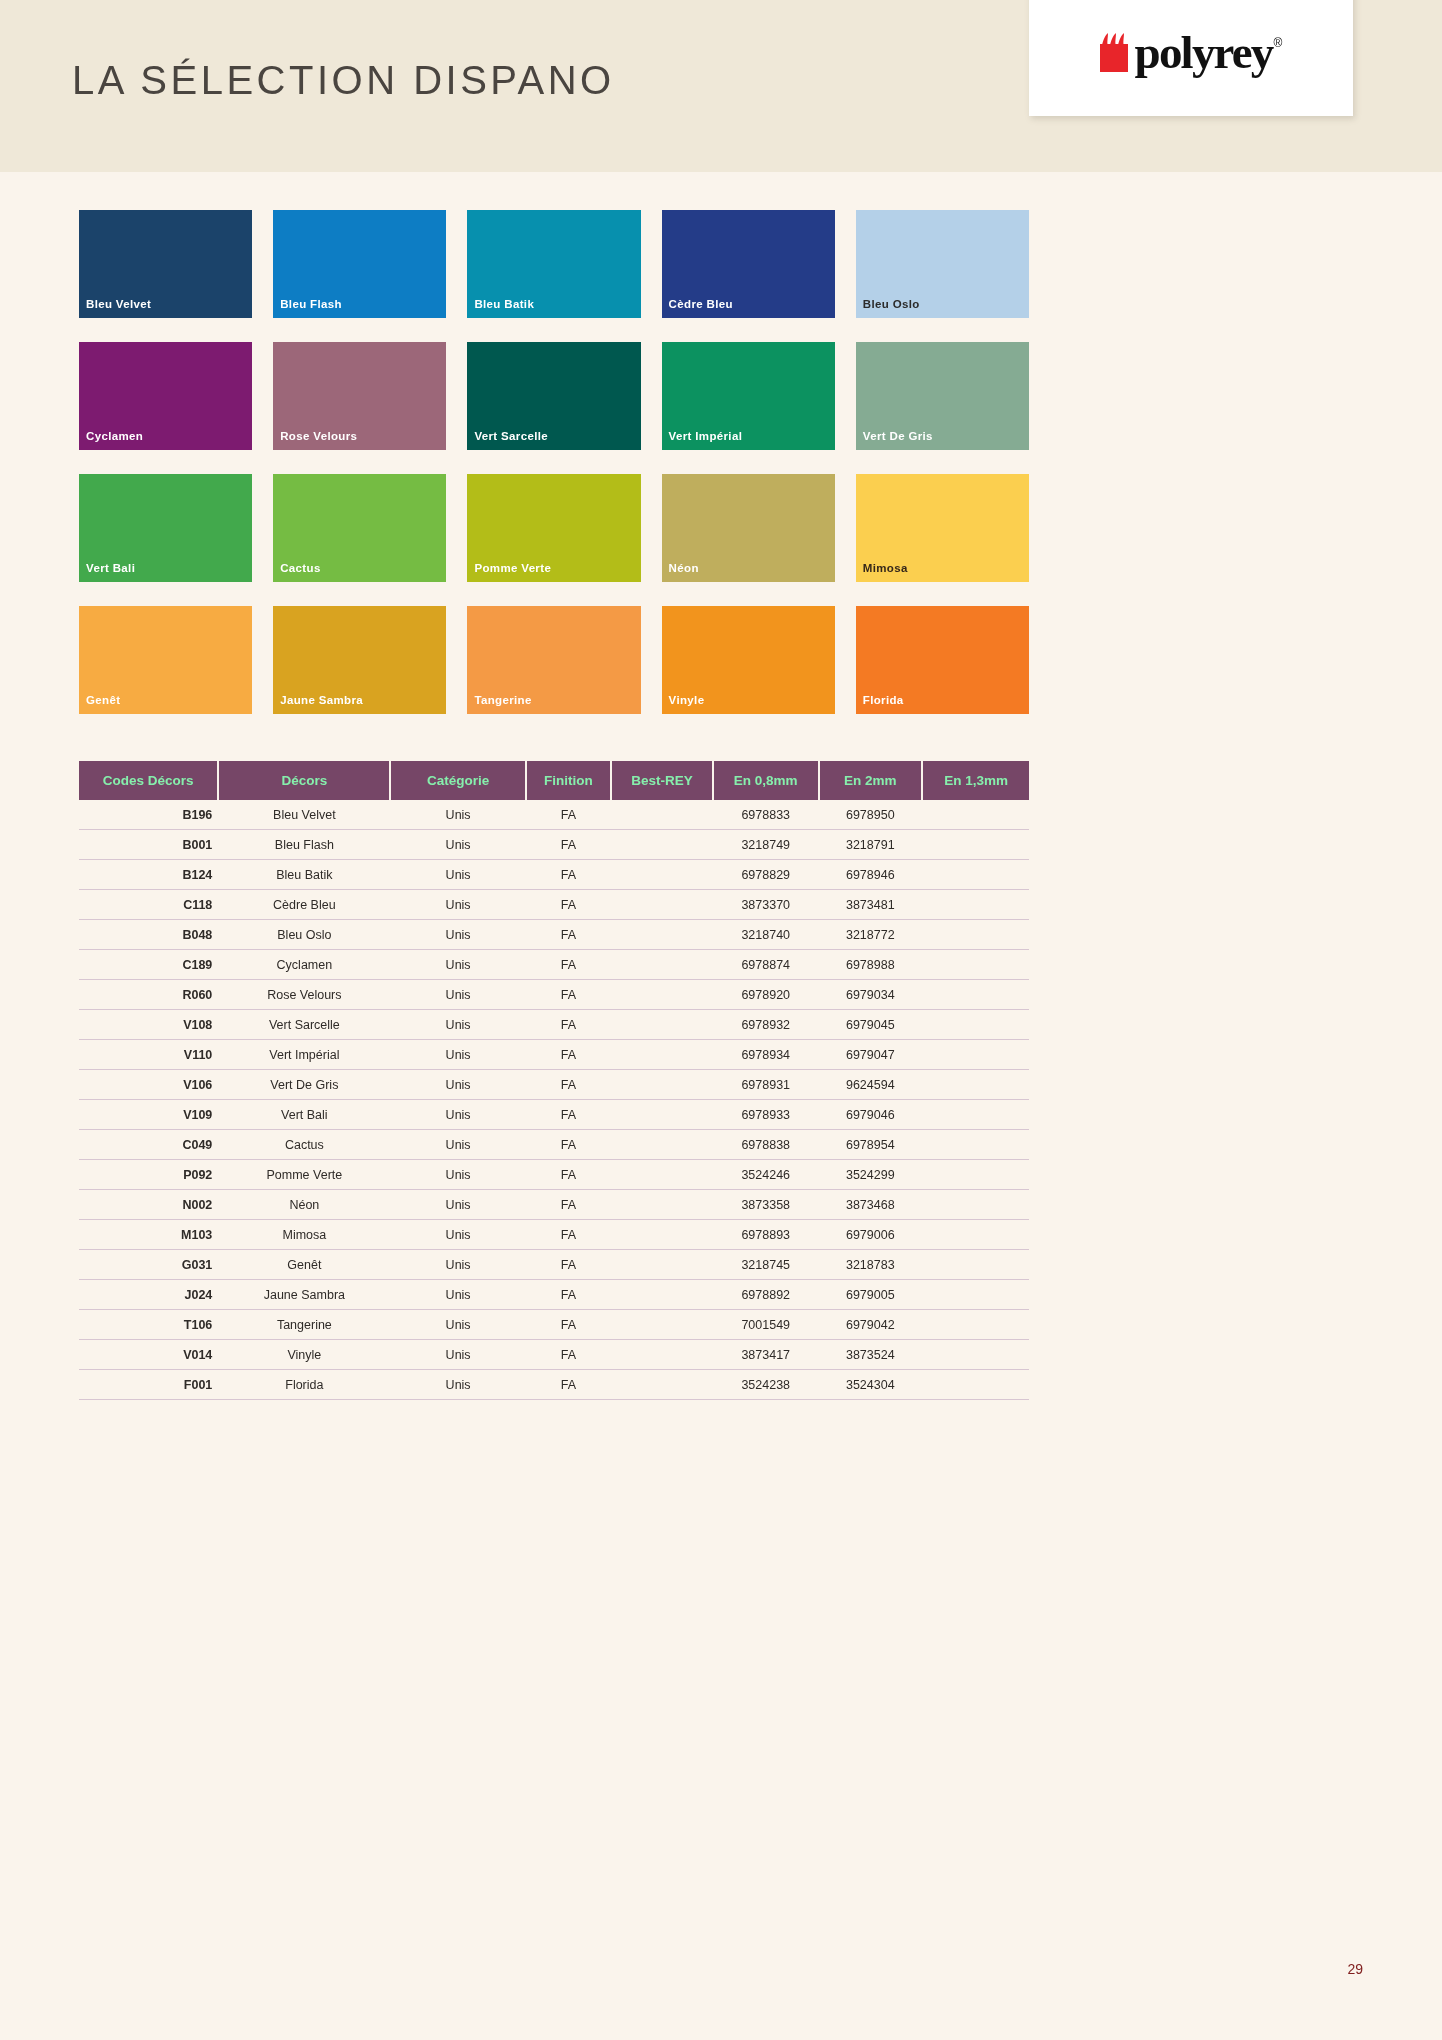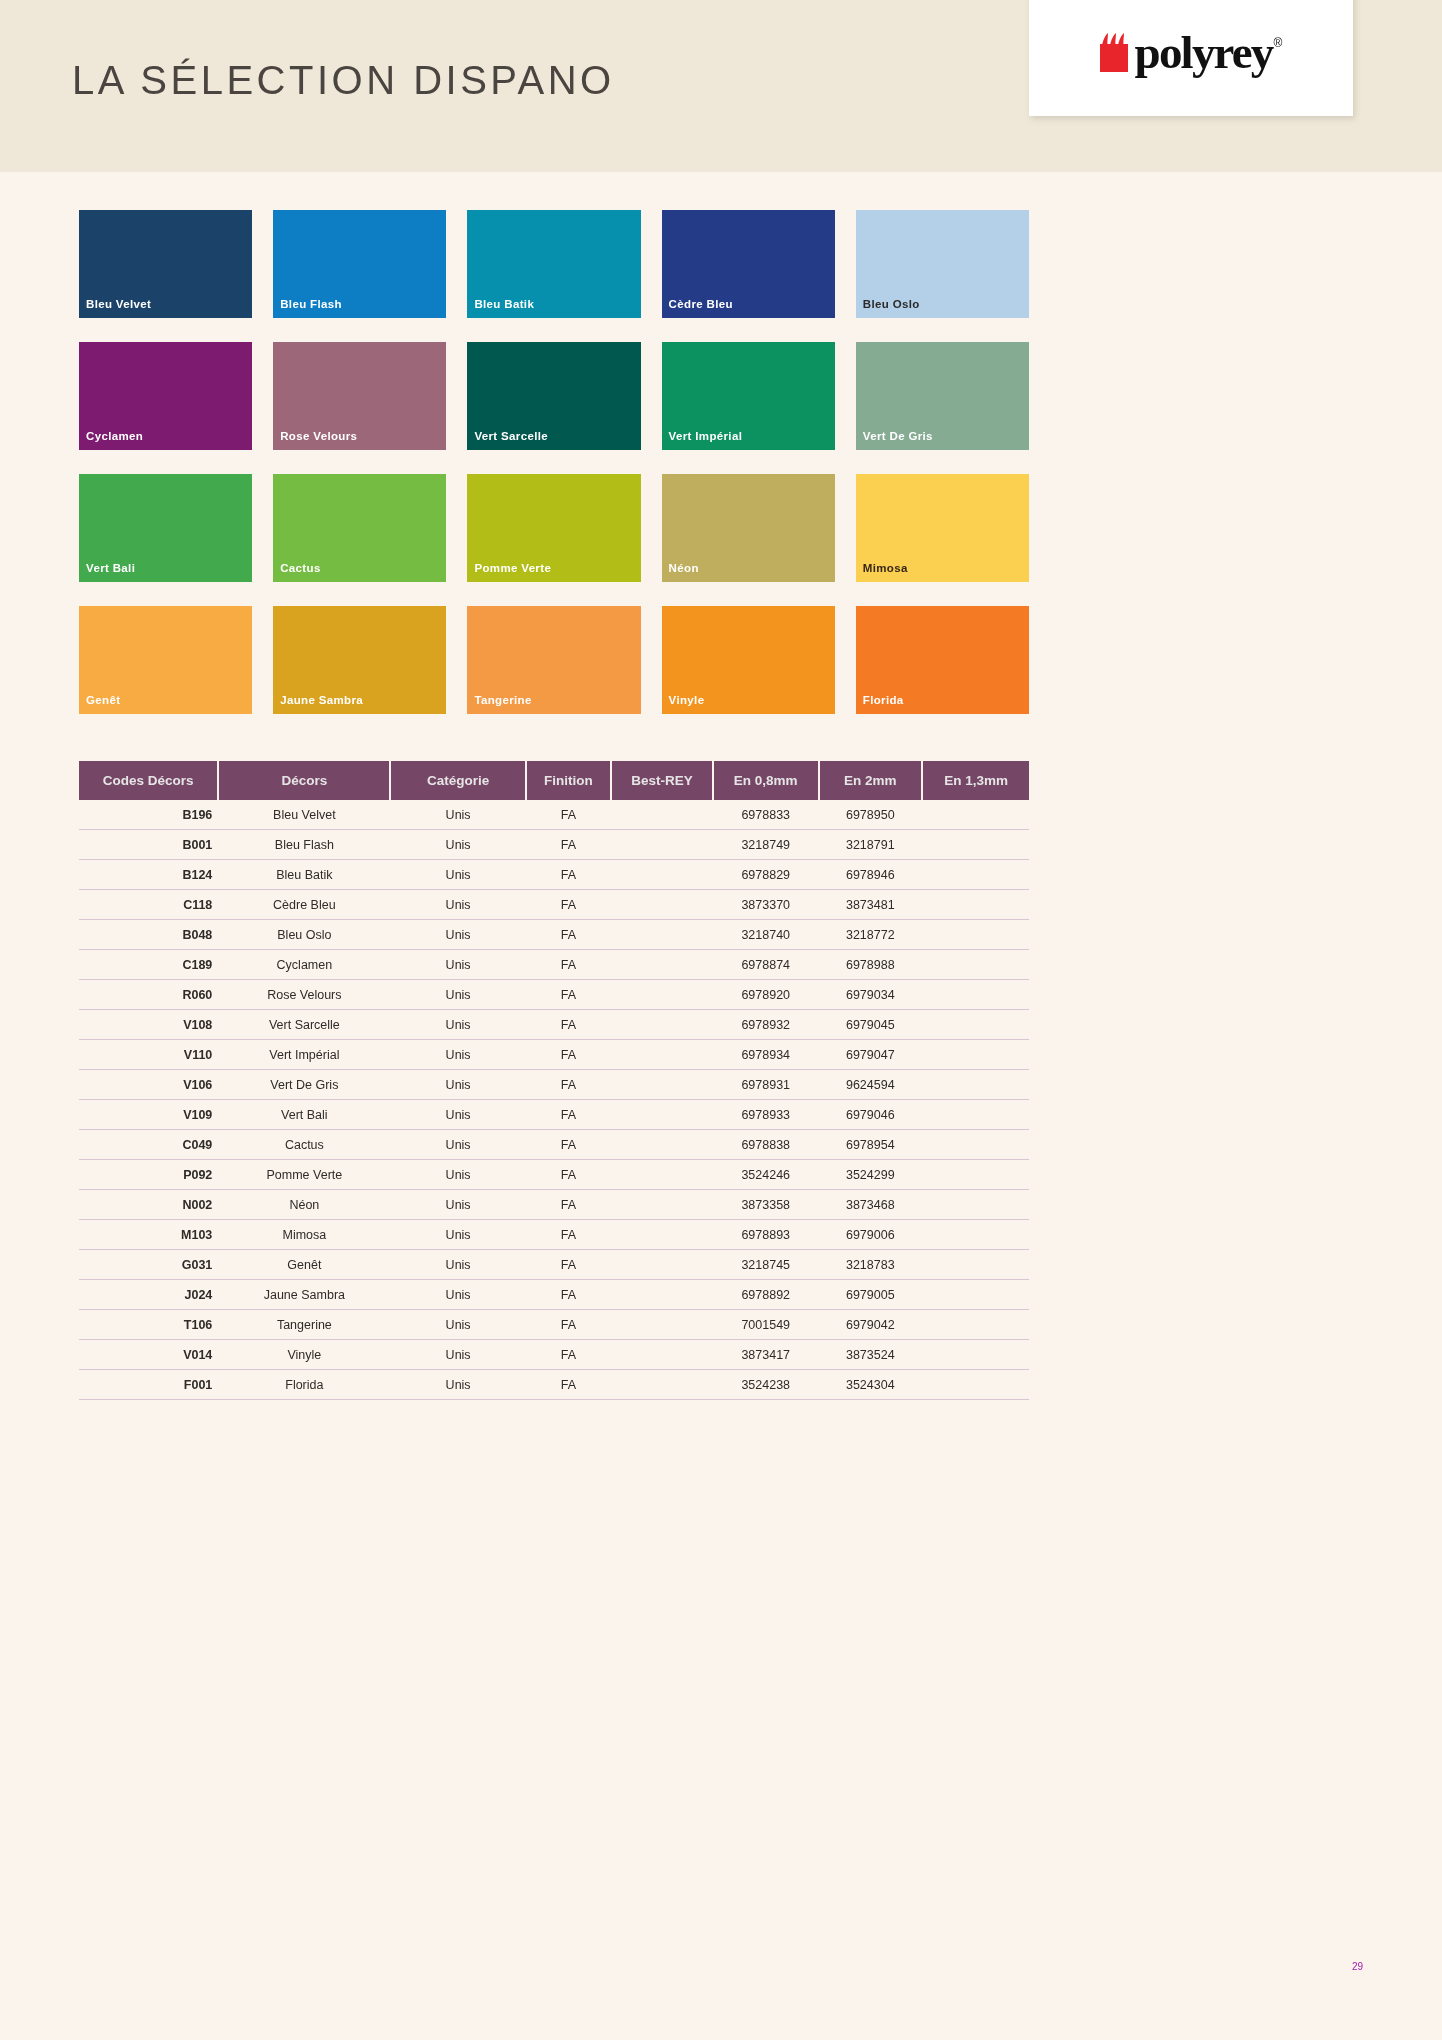--- a/index.html
+++ b/index.html
@@ -108,21 +108,21 @@
   #decor-table {
     position: absolute;
     left: 79px;
     top: 761px;
     width: 950px;
     border-collapse: collapse;
     font-family: "Liberation Sans", sans-serif;
   }
   #decor-table thead th {
     background: #764667;
-    color: #e5e5e5;
+    color: #86efac;
     font-size: 13.5px;
     font-weight: 700;
     padding: 12px 2px;
     border-right: 2px solid #faf4ec;
     white-space: nowrap;
     text-align: center;
   }
   #decor-table thead th:last-child { border-right: none; }
   #decor-table tbody td {
     font-size: 12.5px;
@@ -144,22 +144,22 @@
   .col-best  { width: 100px; }
   .col-t08   { width: 104px; }
   .col-t2    { width: 104px; }
   .col-t13   { width: 106px; }
 
   
   #page-number {
     position: absolute;
     right: 79px;
     top: 1961px;
-    font-size: 10px;
-    color: #a21caf;
+    font-size: 14px;
+    color: #7f1d1d;
     font-family: "Liberation Sans", sans-serif;
   }
 </style>
 </head>
 <body>
 
 <div id="header-band">
   <div id="page-title">LA SÉLECTION DISPANO</div>
 
   <div id="brand-card">

